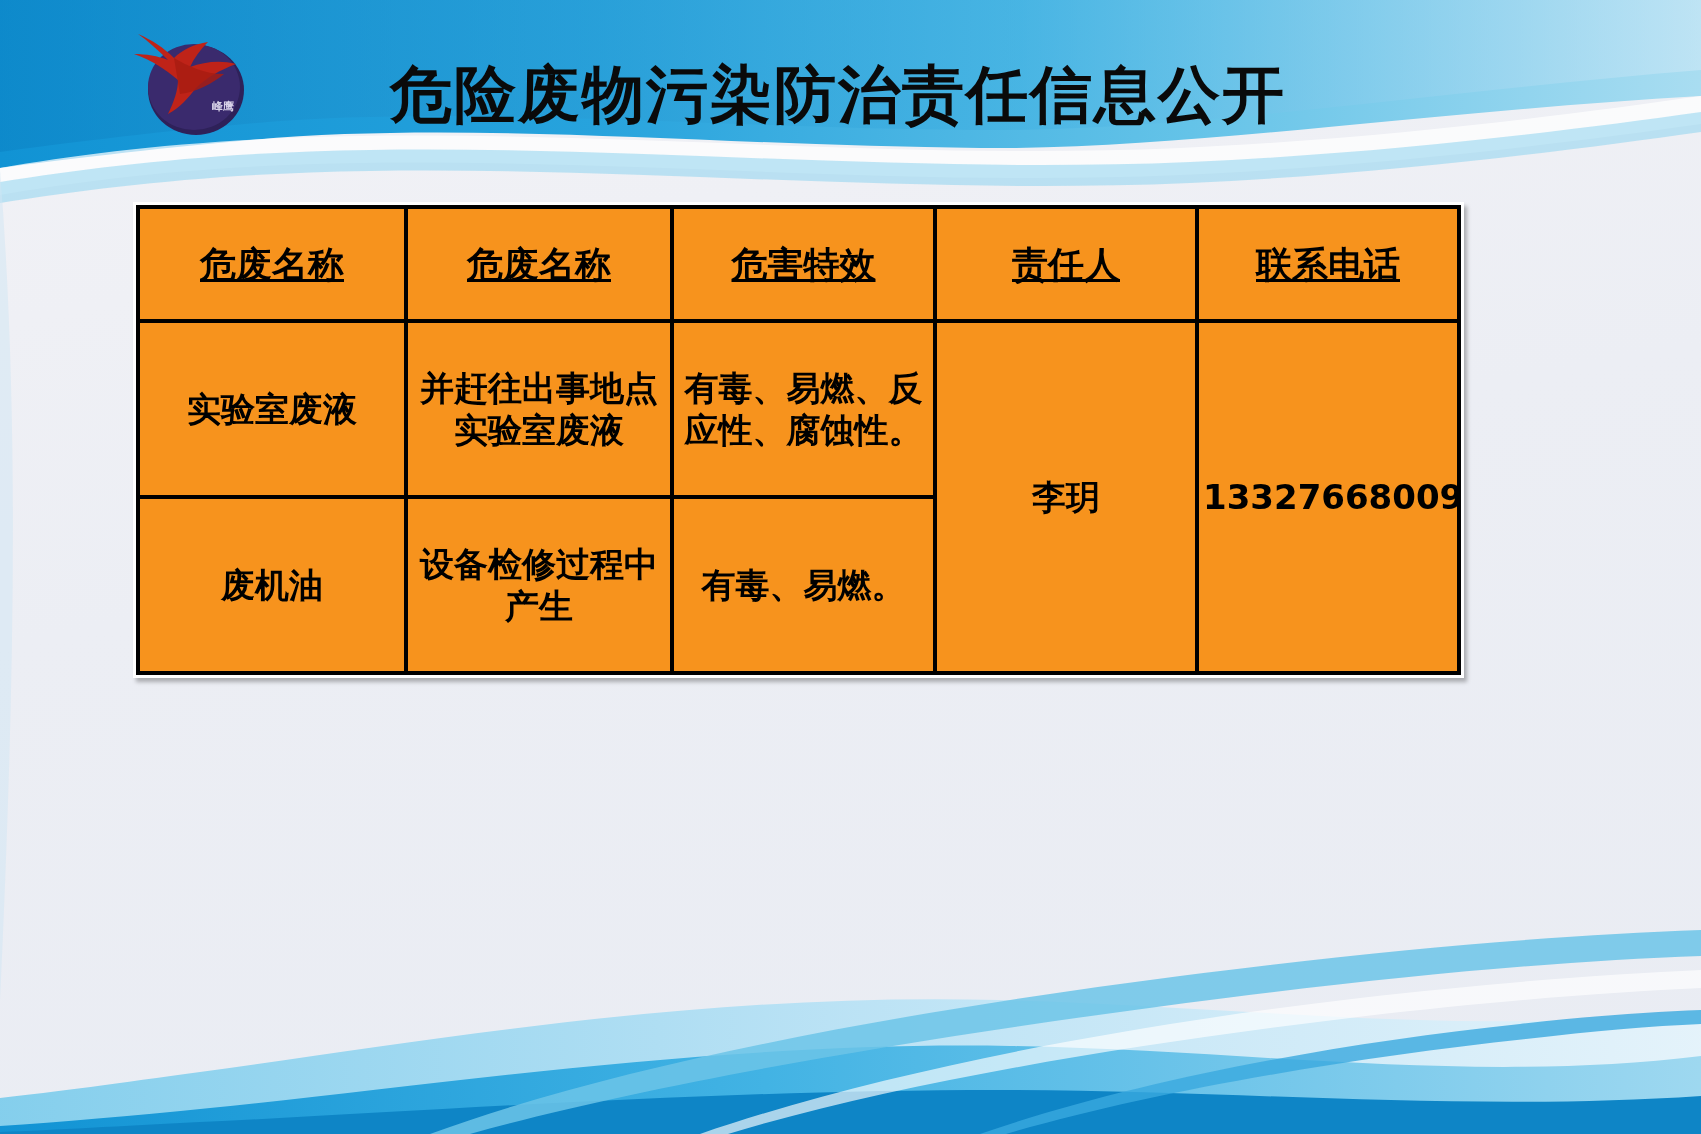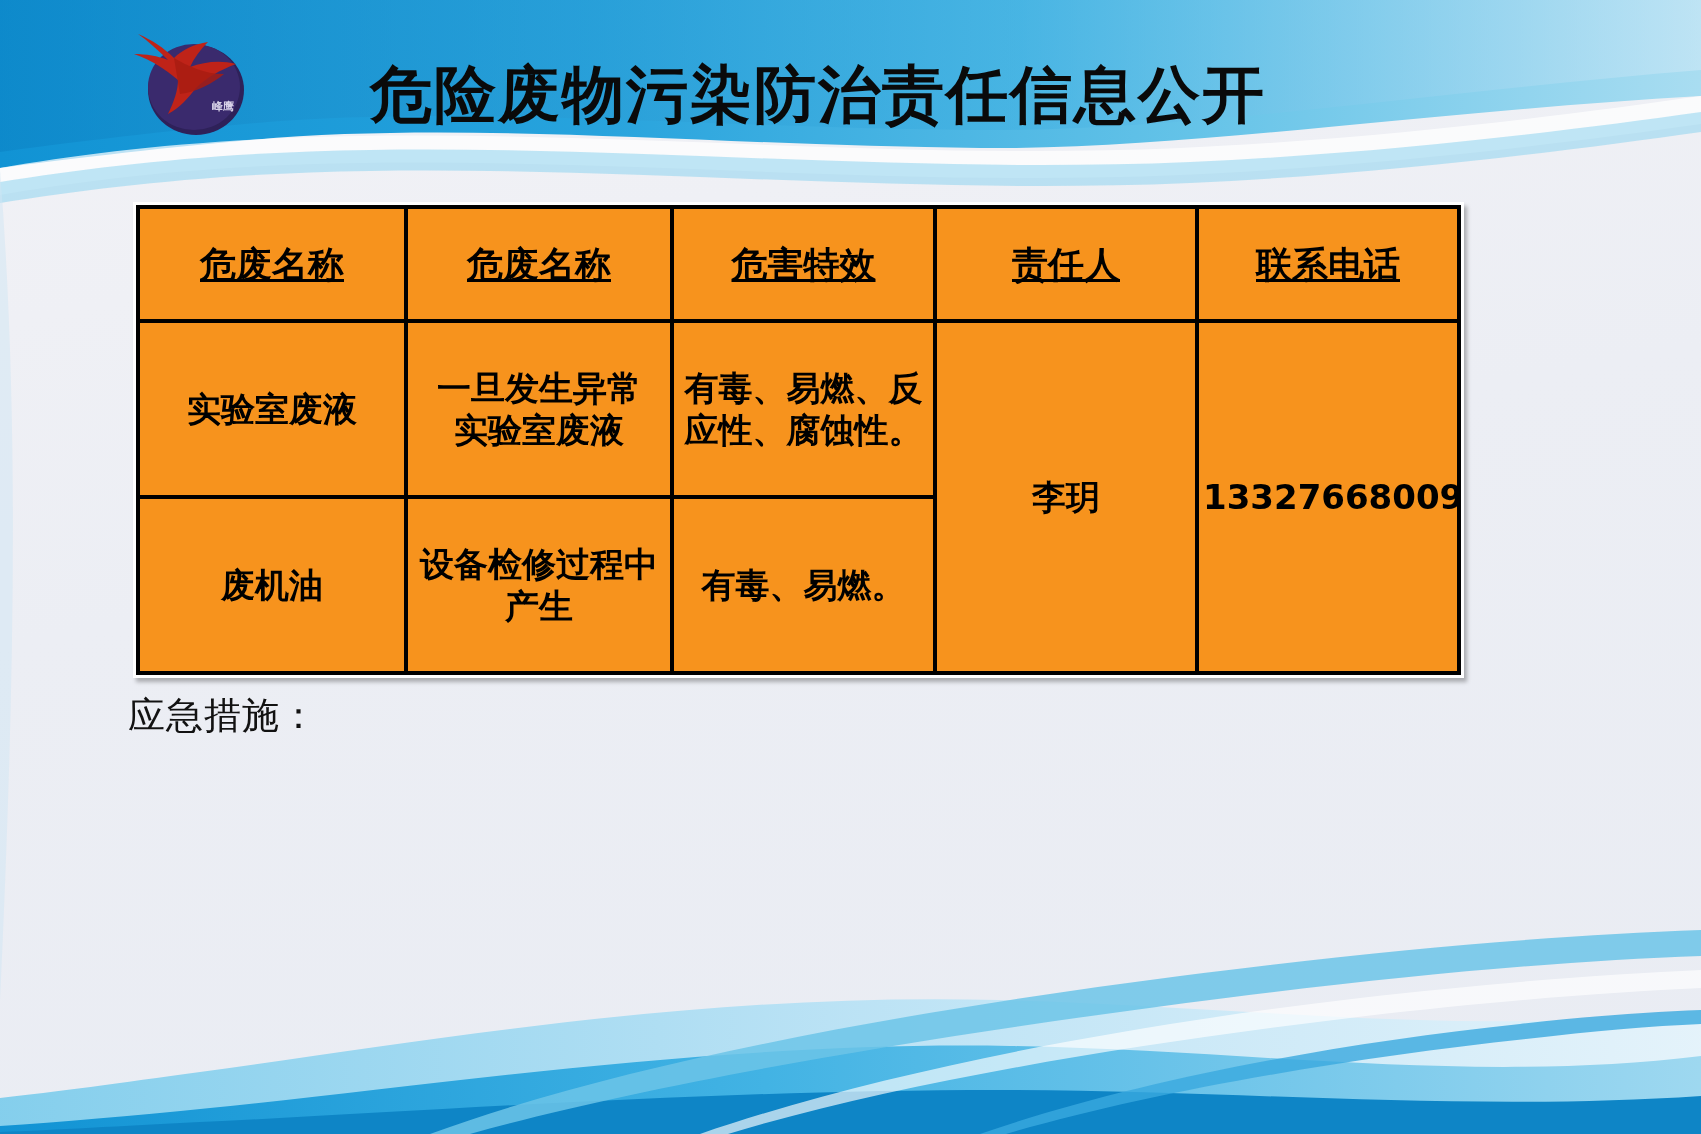--- a/index.html
+++ b/index.html
@@ -43,21 +43,21 @@
   .logo {
     position: absolute;
     left: 108px;
     top: 22px;
     width: 170px;
     height: 120px;
   }
 
   .title {
     position: absolute;
-    left: 368px;
+    left: 388px;
     top: 45px;
     width: 900px;
     height: 100px;
     display: flex;
     align-items: center;
     justify-content: center;
     font-size: 62px;
     font-weight: bold;
     letter-spacing: 2px;
     color: #0a0a0a;
@@ -222,21 +222,21 @@
           <th>危废名称</th>
           <th>危害特效</th>
           <th>责任人</th>
           <th>联系电话</th>
         </tr>
       </thead>
       <tbody>
         <tr>
           <td class="cell-name">实验室废液</td>
           <td class="cell-stage">
-            <span class="cell-line">一旦发生异常</span>
+            <span class="cell-line">并赶往出事地点</span>
             <span class="cell-line">实验室废液</span>
           </td>
           <td class="cell-hazard">
             <span class="cell-line">有毒、易燃、反</span>
             <span class="cell-line">应性、腐蚀性。</span>
           </td>
           <td class="cell-person" rowspan="2">李玥</td>
           <td class="cell-phone" rowspan="2">13327668009</td>
         </tr>
         <tr>
@@ -245,16 +245,15 @@
             <span class="cell-line">设备检修过程中</span>
             <span class="cell-line">产生</span>
           </td>
           <td class="cell-hazard">有毒、易燃。</td>
         </tr>
       </tbody>
     </table>
   </div>
 
   <div class="body-text">
-    <span class="lead">应急措施：</span>
   </div>
 
 </div>
 
 </body></html>

